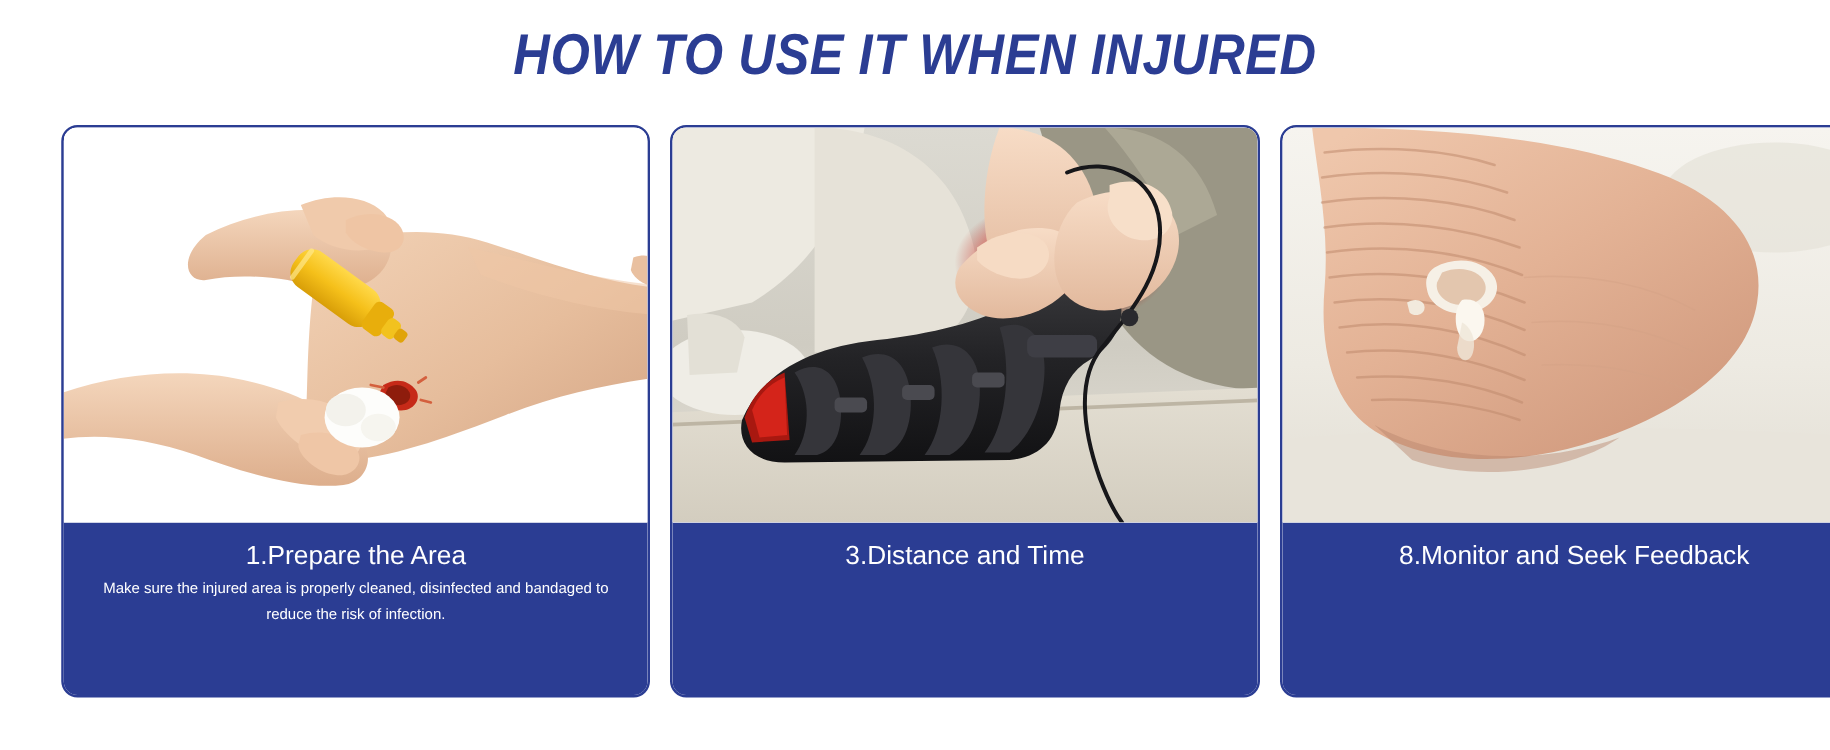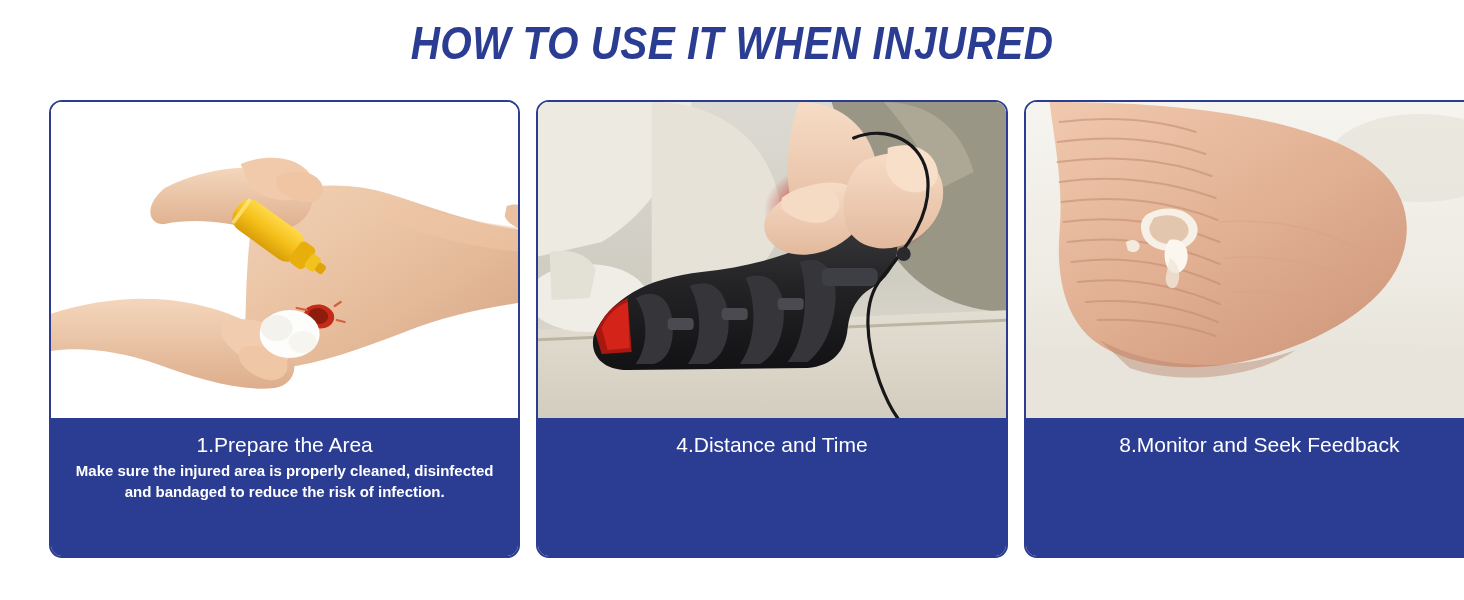--- a/index.html
+++ b/index.html
@@ -75,23 +75,23 @@
     box-sizing: border-box;
   }
   .caption-title {
     font-size: 21px;
     line-height: 26px;
     font-weight: 400;
     margin-bottom: 2px;
     white-space: nowrap;
   }
   .caption-body {
-    font-size: 15px;
+    font-size: 12px;
     line-height: 21px;
-    font-weight: 700;
+    font-weight: 400;
   }
 </style>
 </head>
 <body>
 
 <div class="page-title">HOW TO USE IT WHEN INJURED</div>
 
 <div class="cards">
 
   <div class="card">
@@ -216,21 +216,21 @@
         <path d="M236 112 C256 88 286 76 312 82 C332 88 338 110 324 128 C308 148 276 158 254 150 C234 142 228 126 236 112 Z" fill="url(#hand2)"></path>
         <path d="M250 96 C268 82 292 80 304 92 C312 102 306 116 292 120 C276 124 256 114 250 106 Z" fill="#F6DBC4"></path>
         <path d="M330 60 C362 44 396 50 408 74 C418 96 406 124 382 138 C358 152 330 148 318 130 C306 110 312 76 330 60 Z" fill="url(#hand2)"></path>
         <path d="M356 46 C380 38 402 48 406 68 C408 82 396 92 380 90 C362 88 350 70 356 56 Z" fill="#F7DFC9"></path>
 
         <path d="M322 36 C356 22 392 40 396 76 C400 116 374 146 350 176 C330 200 334 240 348 280 C354 296 360 308 366 316" stroke="#17171A" stroke-width="3.2" fill="none" stroke-linecap="round"></path>
         <circle cx="372" cy="152" r="7" fill="#2A2A2E"></circle>
       </svg>
     </div>
     <div class="caption">
-      <div class="caption-title">4.Distance and Time</div>
+      <div class="caption-title">3.Distance and Time</div>
     </div>
   </div>
 
   <div class="card">
     <div class="photo">
       <svg viewBox="0 0 480 316" preserveAspectRatio="xMidYMid slice" aria-hidden="true">
         <defs>
           <linearGradient id="towel3" x1="0" y1="0" x2="0" y2="1">
             <stop offset="0%" stop-color="#F6F4EF"></stop>
             <stop offset="60%" stop-color="#EDEAE2"></stop>

